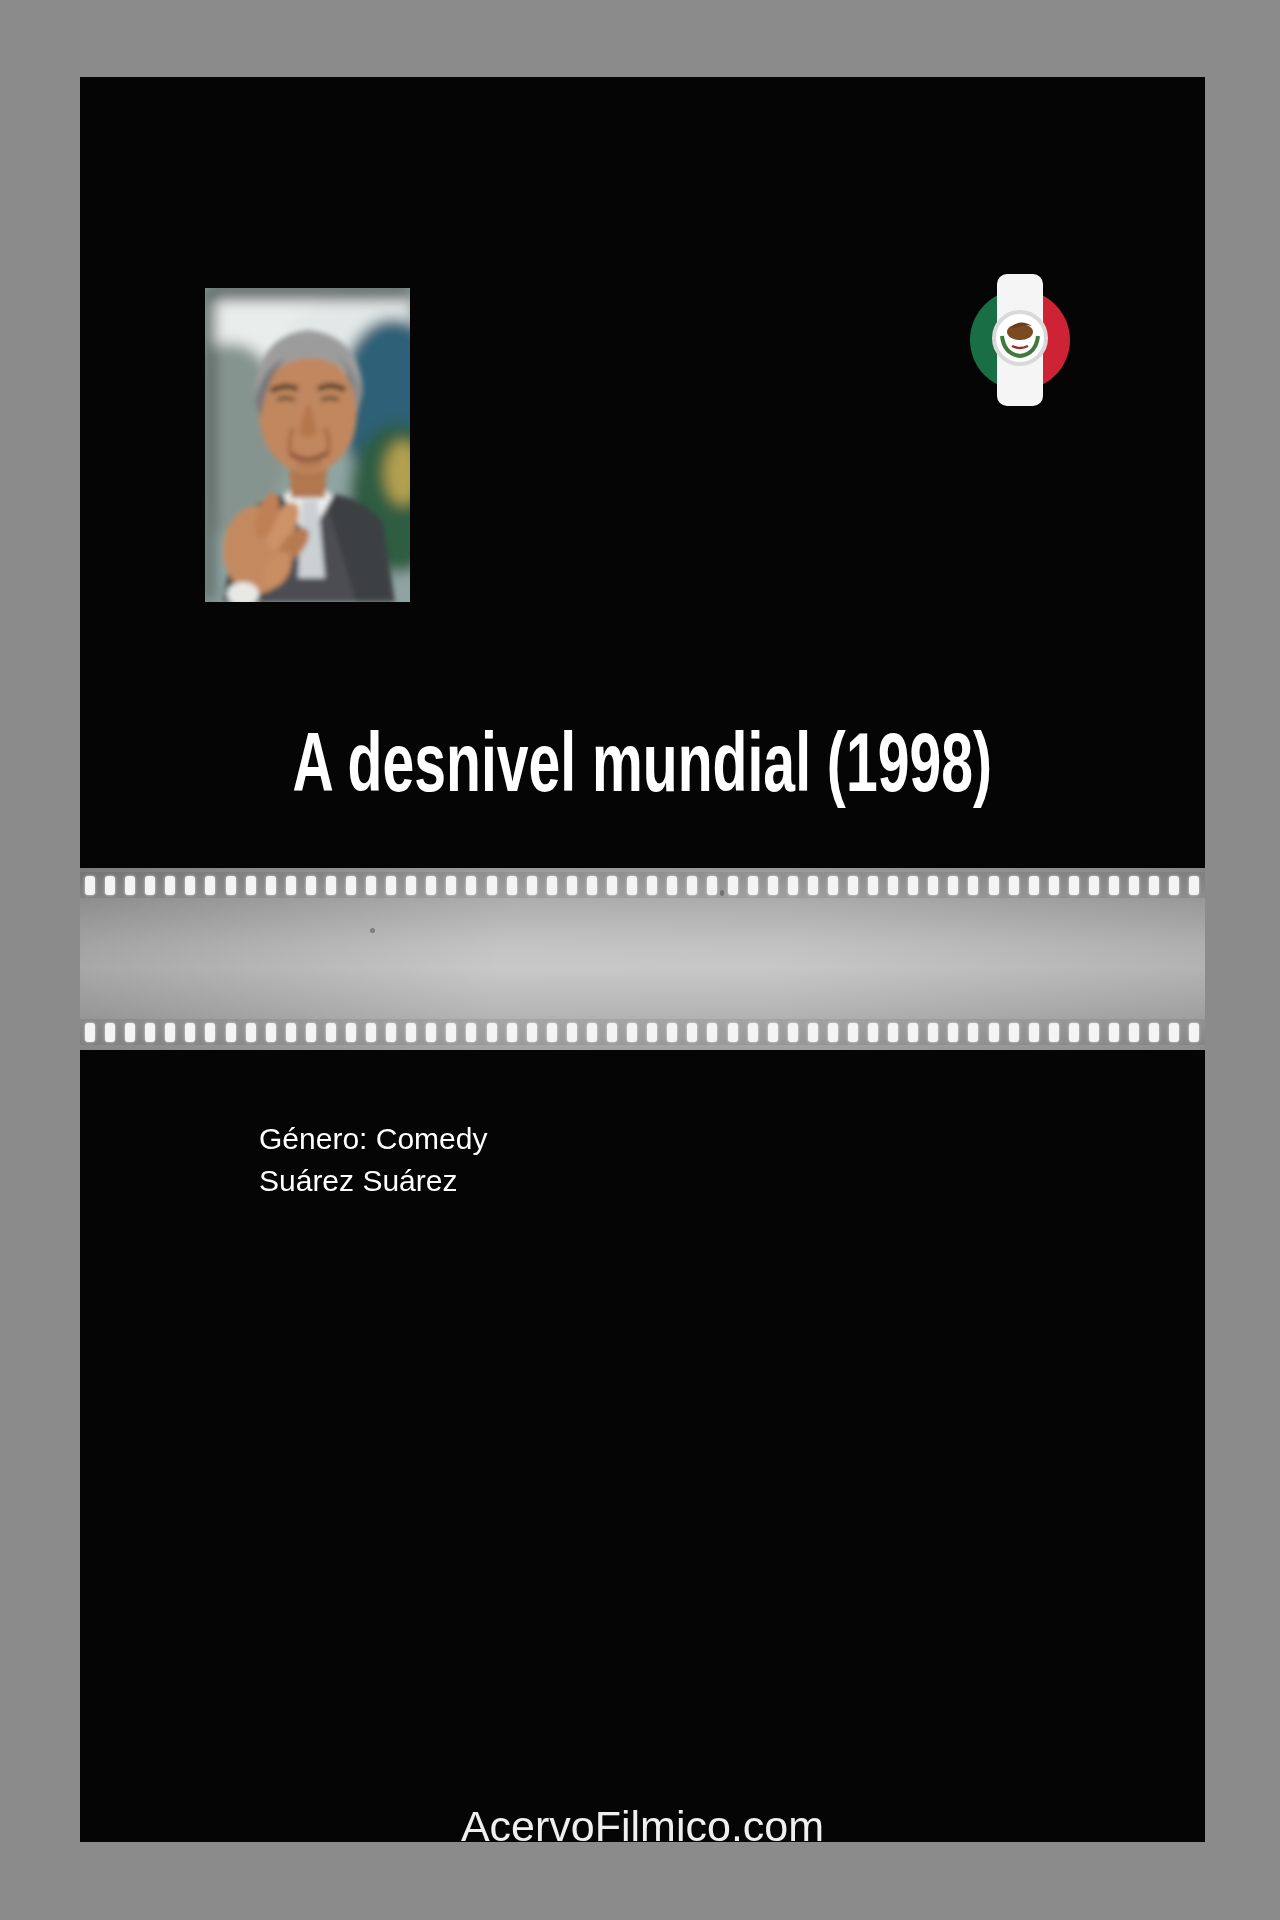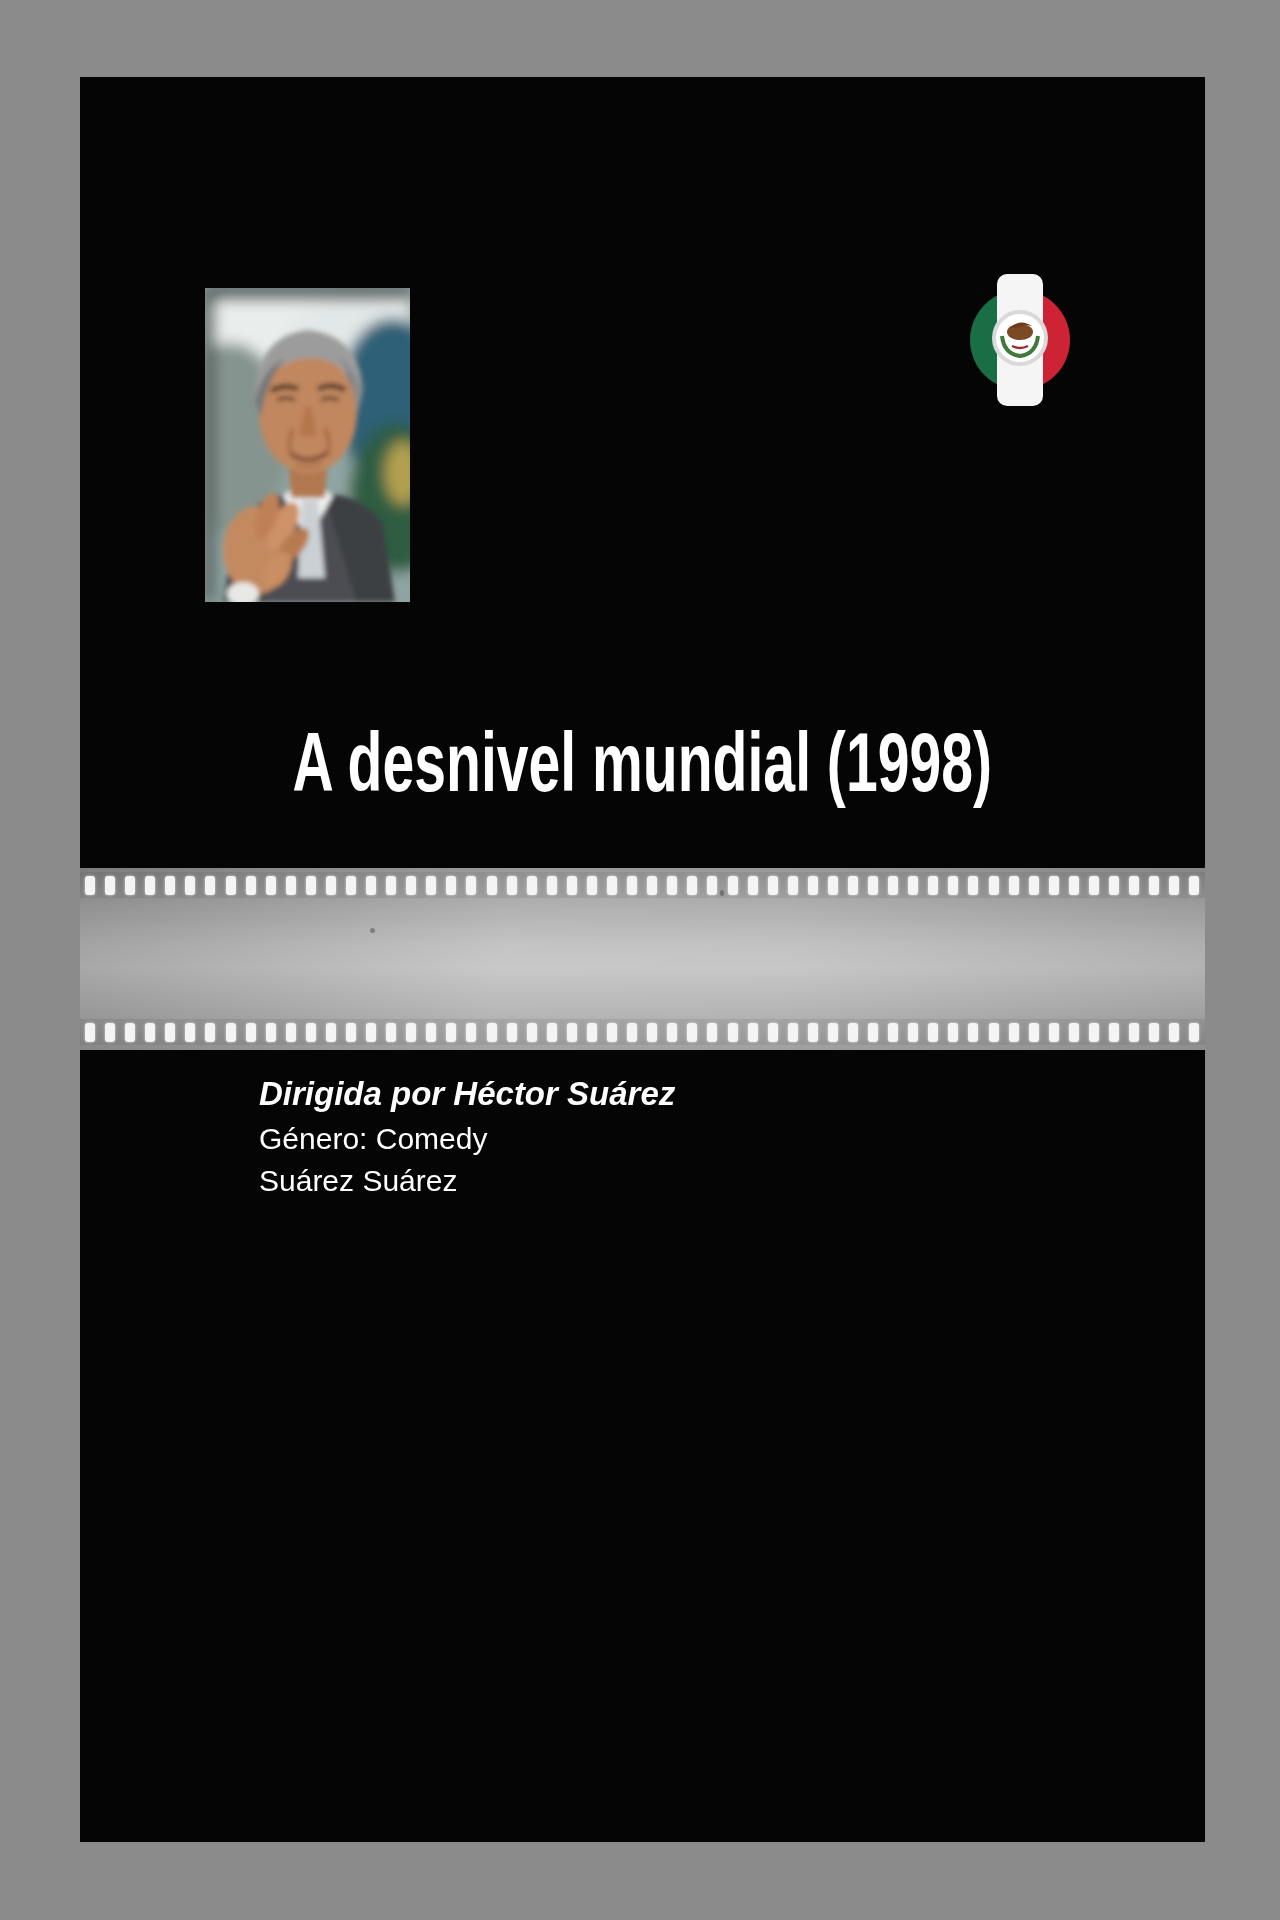--- a/index.html
+++ b/index.html
@@ -335,18 +335,18 @@
         <span class="hole"></span>
         <span class="hole"></span>
         <span class="hole"></span>
         <span class="hole"></span>
         <span class="hole"></span>
       </div>
     <span class="speck s1"></span>
     <span class="speck s2"></span>
   </div>
 
-  <div class="credit director">Dirigida por Héctor Suárez</div>
   <div class="credit genre">Género: Comedy</div>
   <div class="credit cast">Suárez Suárez</div>
 
+  <div class="site">AcervoFilmico.com</div>
 
 </div>
 
 </body></html>

